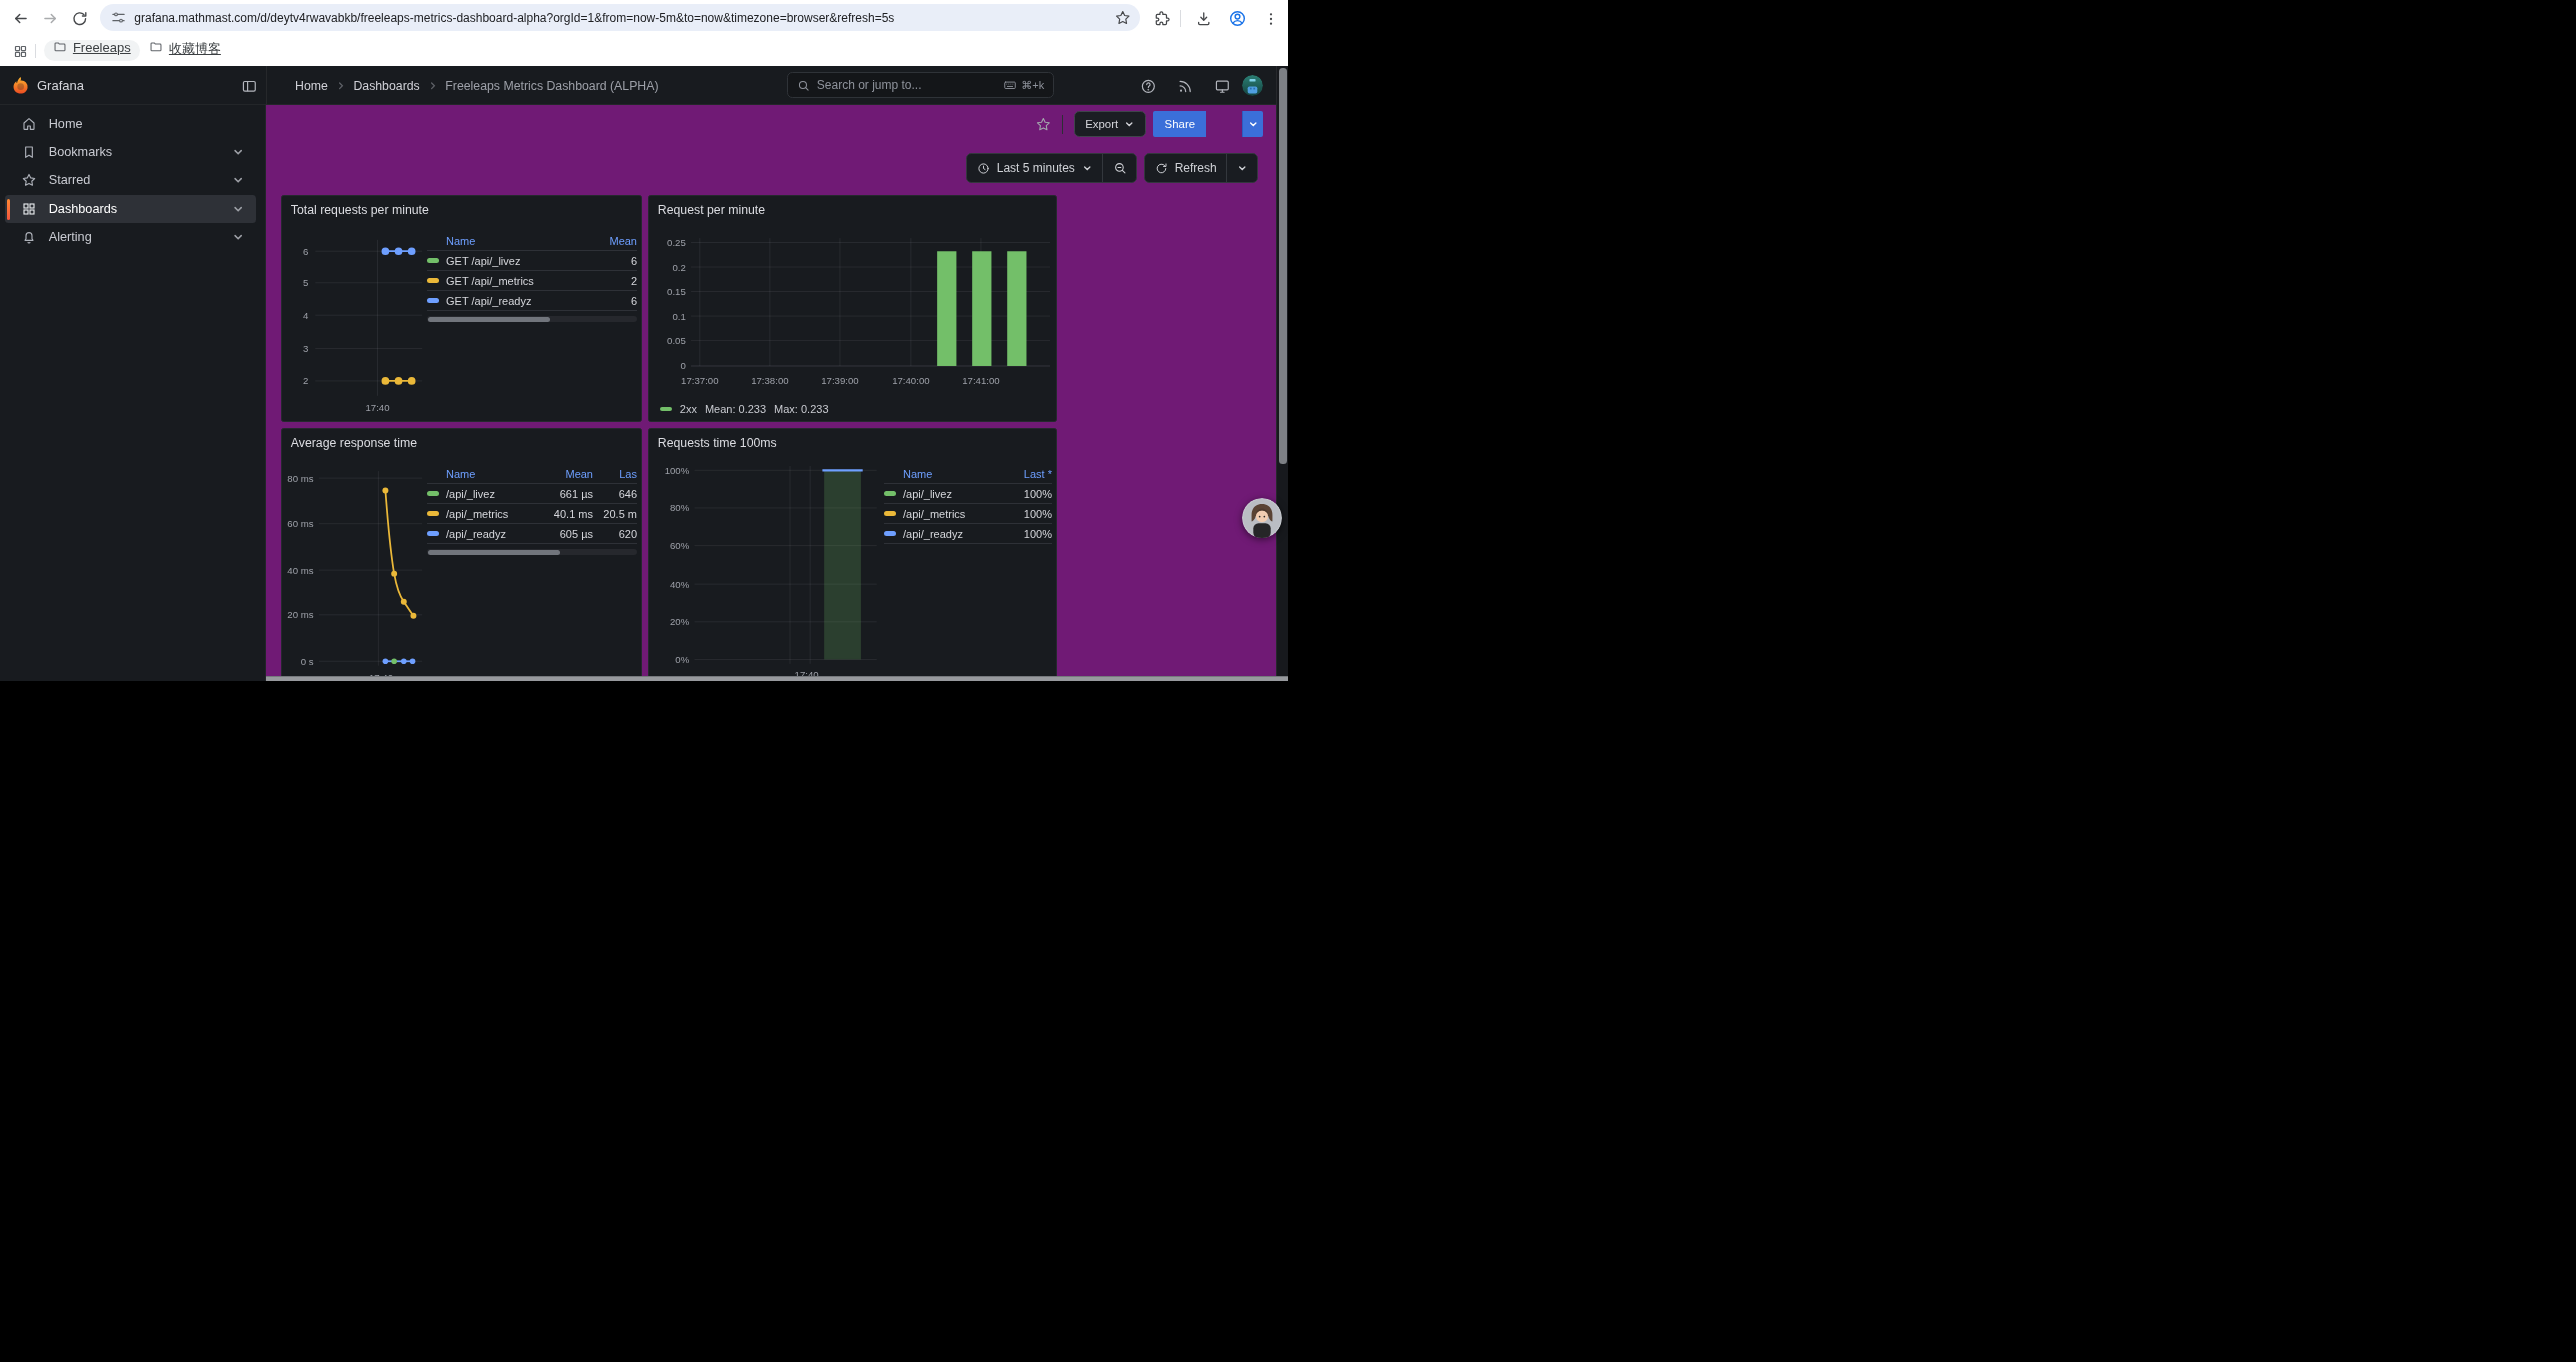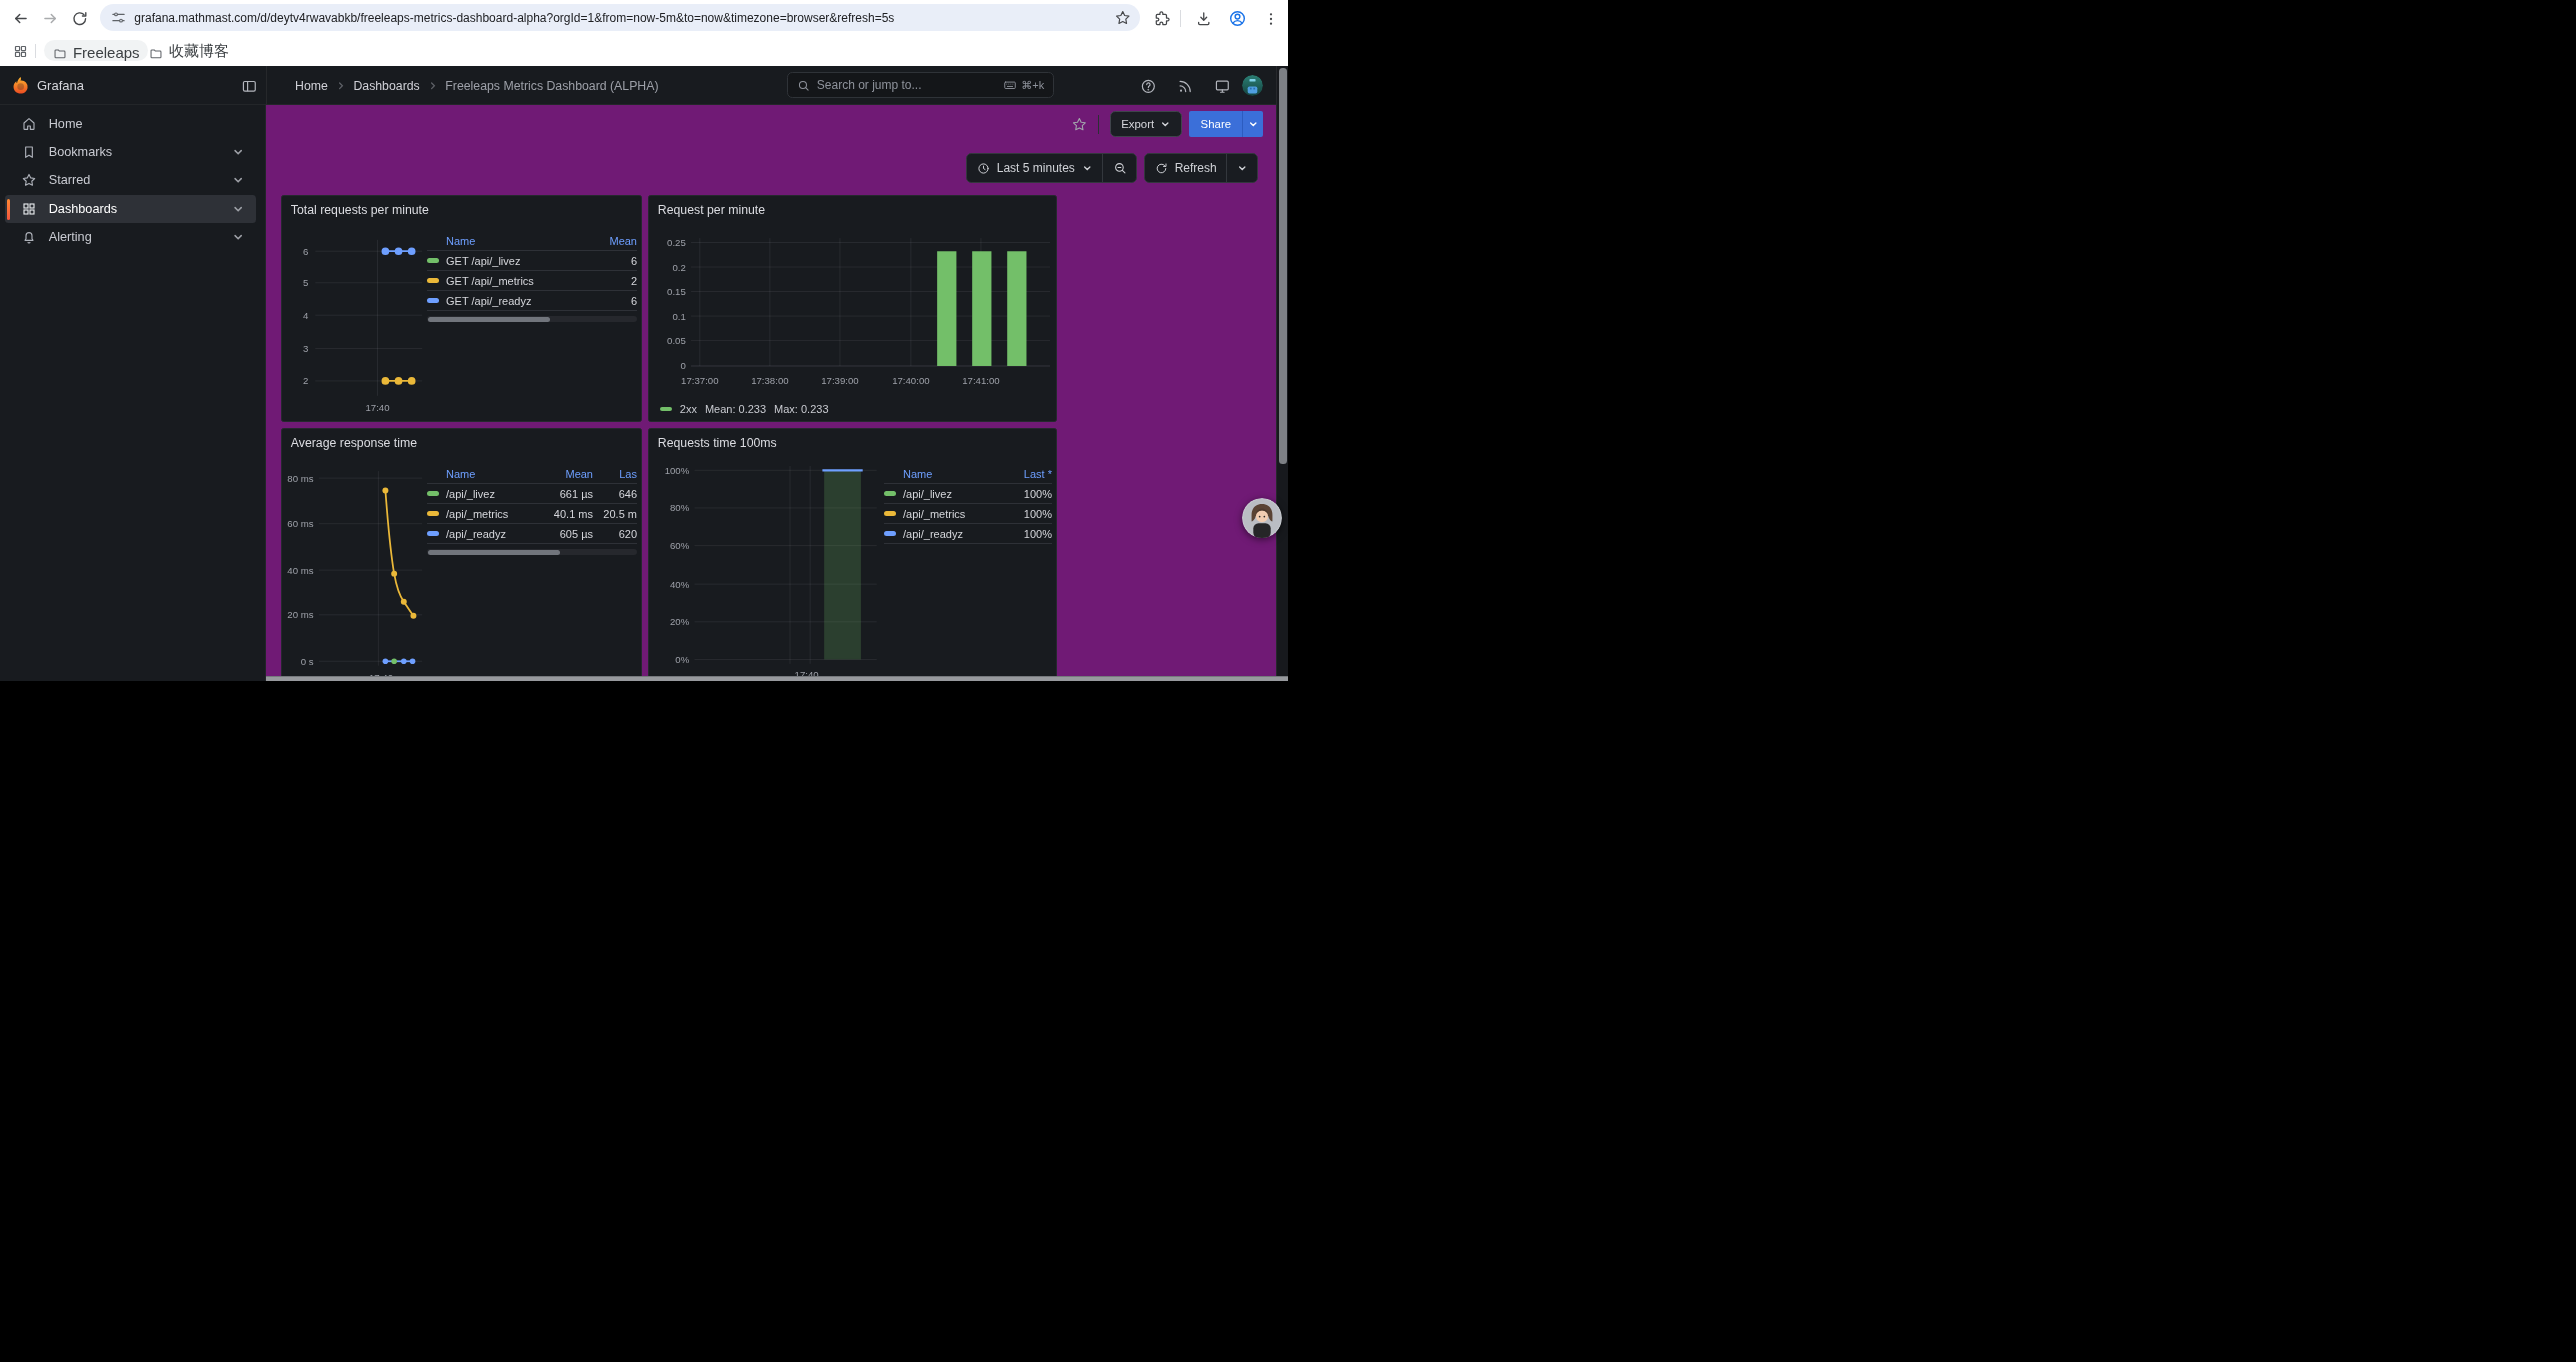--- a/index.html
+++ b/index.html
@@ -11,21 +11,21 @@
   
   .browser-bar { position:absolute; left:0; top:0; width:1288px; height:36px; background:#ffffff; }
   .nav-btn { position:absolute; top:7px; width:23px; height:23px; display:flex; align-items:center; justify-content:center; color:#46484b; cursor:pointer; }
   .nav-btn.disabled { color:#a9abad; }
   .url-pill { position:absolute; left:100px; top:4.4px; width:1040px; height:27px; border-radius:14px; background:#e9eef8; display:flex; align-items:center; padding:0 8.8px 0 10.5px; }
   .url-text { flex:1; font-size:12px; color:#202124; white-space:nowrap; overflow:hidden; margin-left:8.8px; }
   .browser-right-icon { position:absolute; top:7px; width:23px; height:23px; display:flex; align-items:center; justify-content:center; color:#45474a; cursor:pointer; }
   .toolbar-sep { position:absolute; top:9.6px; width:0.9px; height:17.5px; background:#dadce0; }
 
   .bookmarks-bar { position:absolute; left:0; top:36px; width:1288px; height:30px; background:#ffffff; }
-  .bm-chip { position:absolute; top:4.4px; height:21px; display:flex; align-items:flex-end; gap:6.1px; padding:0 8.8px; border-radius:10.5px; color:#3c4043; font-size:15px; cursor:pointer; }
+  .bm-chip { position:absolute; top:4.4px; height:21px; display:flex; align-items:flex-start; gap:6.1px; padding:0 8.8px; border-radius:10.5px; color:#3c4043; font-size:13px; cursor:pointer;text-decoration:underline; }
   .bm-chip.hovered { background:#f1f3f4; }
 
   
   .gf-header { position:absolute; left:0; top:66px; width:1288px; height:39px; background:#181b1f; border-bottom:0.9px solid #232629; }
   .gf-brand { position:absolute; left:37px; top:12.3px; font-size:13px; font-weight:500; color:#d5d6db; }
   .gf-header-divider { position:absolute; left:266px; top:0; width:0.9px; height:39px; background:#26282b; }
   .breadcrumb { position:absolute; left:295px; top:0; height:39px; display:flex; align-items:center; gap:8px; font-size:12.3px; }
   .crumb { color:#d0d1d7; cursor:pointer; }
   .crumb.current { color:#9da0a8; cursor:default; }
   .crumb-sep { color:#5e6167; display:flex; }
@@ -45,21 +45,21 @@
   .side-chevron { position:absolute; right:12.3px; top:8px; color:#9da0a6; }
 
   
   .gf-main { position:absolute; left:266px; top:105px; width:1022px; height:576px; background:#701a75; overflow:hidden; }
 
   .dash-row1 { position:absolute; top:6.1px; right:24.6px; height:26px; display:flex; align-items:center; }
   .dash-row2 { position:absolute; top:48px; right:30px; height:30px; display:flex; align-items:center; }
   .icon-btn { color:#a2a5ac; display:flex; align-items:center; cursor:pointer; }
   .vsep { width:0.9px; height:19px; background:#2c2f34; margin:0 10.5px; }
   .btn-dark { height:26px; display:flex; align-items:center; gap:6.1px; padding:0 10.5px; background:#1b1e23; border:0.9px solid #3f444b; border-radius:5.3px; color:#d5d6db; font-size:11.4px; cursor:pointer; }
-  .btn-share { height:26px; display:flex; align-items:flex-end; margin-left:7px; border-radius:2px; overflow:hidden; cursor:pointer; }
+  .btn-share { height:26px; display:flex; align-items:flex-end; margin-left:7px; border-radius:2px; overflow:hidden; cursor:pointer;gap:36px; }
   .btn-share .main { height:26px; display:flex; align-items:center; padding:0 11.4px; background:#3b6fd9; color:#fff; font-size:11.4px; font-weight:500; }
   .btn-share .caret { height:26px; width:21px; display:flex; align-items:center; justify-content:center; background:#3b6fd9; border-left:0.9px solid #2c5cc0; color:#fff; }
   .btn-group { height:30px; display:flex; align-items:stretch; background:#191c21; border:0.9px solid #33373d; border-radius:5.3px; color:#d1d3d8; font-size:12px; cursor:pointer;justify-content:center; }
   .btn-group .seg { display:flex; align-items:center; gap:7px; padding:0 9.6px; }
   .btn-group .seg + .seg { border-left:0.9px solid #33373d; }
 
   
   .panel { position:absolute; background:#181b1f; border:0.9px solid #25282e; border-radius:2.6px; overflow:hidden; }
   .panel-title { position:absolute; left:8.8px; top:7px; font-size:12.3px; font-weight:500; color:#dcdde2; cursor:pointer; z-index:3; }
   .plot { position:absolute; left:0; top:0; }

